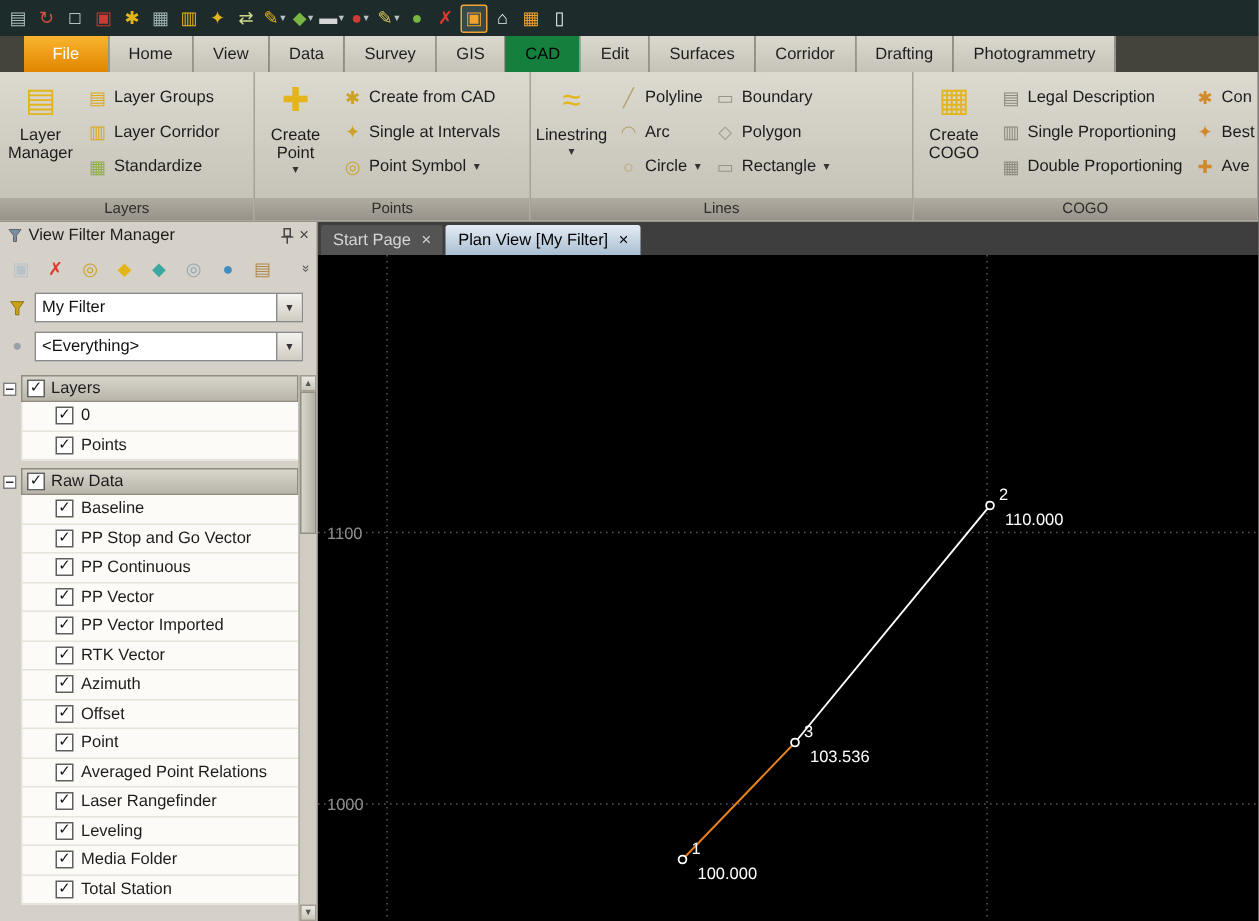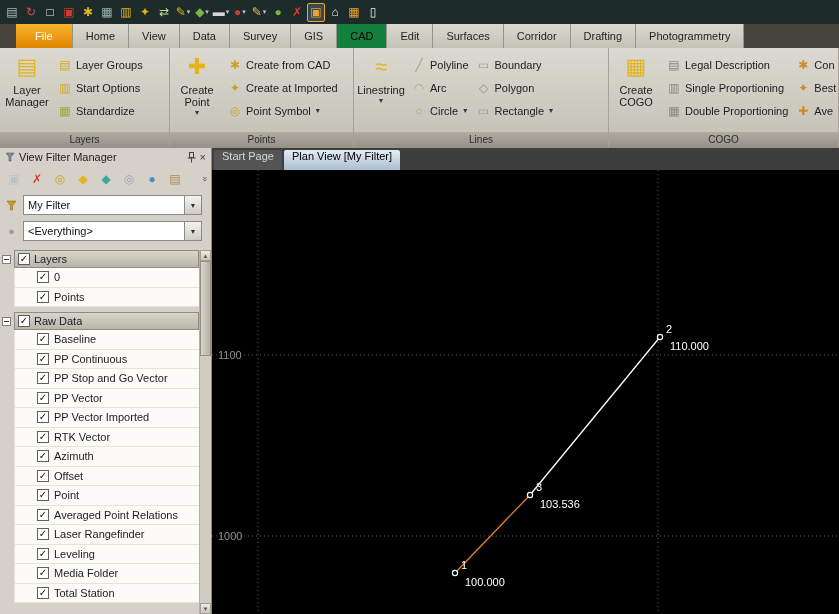--- a/index.html
+++ b/index.html
@@ -77,21 +77,21 @@
   .sbar{width:11px;background:#d0ccc2;border-left:1px solid #b5b1a7;display:flex;flex-direction:column;flex:none;}
   .sbtn{height:11px;display:flex;align-items:center;justify-content:center;font-size:6px;color:#555;
         background:linear-gradient(#eceae3,#cac6bb);border:1px solid #a29e93;box-sizing:border-box;cursor:pointer;}
   .sthumb{height:95px;background:linear-gradient(90deg,#d8d5cc,#b4b0a6);border:1px solid #948f84;box-sizing:border-box;cursor:grab;}
   .strack{flex:1;}
 
   
   .canvas-area{flex:1;display:flex;flex-direction:column;min-width:0;}
   .doctabs{height:22px;background:#3e3e3e;display:flex;align-items:flex-end;padding-left:2px;gap:2px;flex:none;}
   .dtab{height:20px;display:flex;align-items:center;padding:0 8px;gap:7px;background:#545454;color:#d6d6d6;
-        border-radius:2px 2px 0 0;cursor:pointer;white-space:nowrap;flex-direction:column;}
+        border-radius:2px 2px 0 0;cursor:pointer;white-space:nowrap;}
   .dtab .dx{font-size:11px;line-height:1;}
   .dtab-active{background:linear-gradient(#e4ecf4,#a9bed2);color:#000;}
   .plan{flex:1;background:#000;position:relative;overflow:hidden;}
   .plan svg{width:100%;height:100%;display:block;}
   .plan text{font-family:"Liberation Sans",sans-serif;font-size:11px;}
 </style>
 </head>
 <body>
 
 <div class="app">
@@ -145,21 +145,21 @@
               <div>Manager</div>
             </span>
           </div>
           <div class="rcol">
             <div class="ritem">
               <span class="iicon" style="color: rgb(217, 169, 28);">▤</span>
               <span class="ilabel">Layer Groups</span>
             </div>
             <div class="ritem">
               <span class="iicon" style="color: rgb(217, 169, 28);">▥</span>
-              <span class="ilabel">Start Options</span>
+              <span class="ilabel">Layer Corridor</span>
             </div>
             <div class="ritem">
               <span class="iicon" style="color: rgb(143, 174, 63);">▦</span>
               <span class="ilabel">Standardize</span>
             </div>
           </div>
         </div>
         <div class="rg-label">Layers</div>
       </div>
       <div class="rgroup g1">
@@ -172,21 +172,21 @@
             </span>
             <span class="bdd">▾</span>
           </div>
           <div class="rcol">
             <div class="ritem">
               <span class="iicon" style="color: rgb(201, 162, 39);">✱</span>
               <span class="ilabel">Create from CAD</span>
             </div>
             <div class="ritem">
               <span class="iicon" style="color: rgb(201, 162, 39);">✦</span>
-              <span class="ilabel">Create at Imported</span>
+              <span class="ilabel">Single at Intervals</span>
             </div>
             <div class="ritem">
               <span class="iicon" style="color: rgb(201, 162, 39);">◎</span>
               <span class="ilabel">Point Symbol</span>
               <span class="idd">▾</span>
             </div>
           </div>
         </div>
         <div class="rg-label">Points</div>
       </div>
@@ -352,25 +352,25 @@
                   <span class="cb"></span>
                   <span class="tlabel">Raw Data</span>
                 </div>
               </div>
               <div class="trow">
                 <span class="cb"></span>
                 <span class="tlabel">Baseline</span>
               </div>
               <div class="trow">
                 <span class="cb"></span>
+                <span class="tlabel">PP Stop and Go Vector</span>
+              </div>
+              <div class="trow">
+                <span class="cb"></span>
                 <span class="tlabel">PP Continuous</span>
-              </div>
-              <div class="trow">
-                <span class="cb"></span>
-                <span class="tlabel">PP Stop and Go Vector</span>
               </div>
               <div class="trow">
                 <span class="cb"></span>
                 <span class="tlabel">PP Vector</span>
               </div>
               <div class="trow">
                 <span class="cb"></span>
                 <span class="tlabel">PP Vector Imported</span>
               </div>
               <div class="trow">

